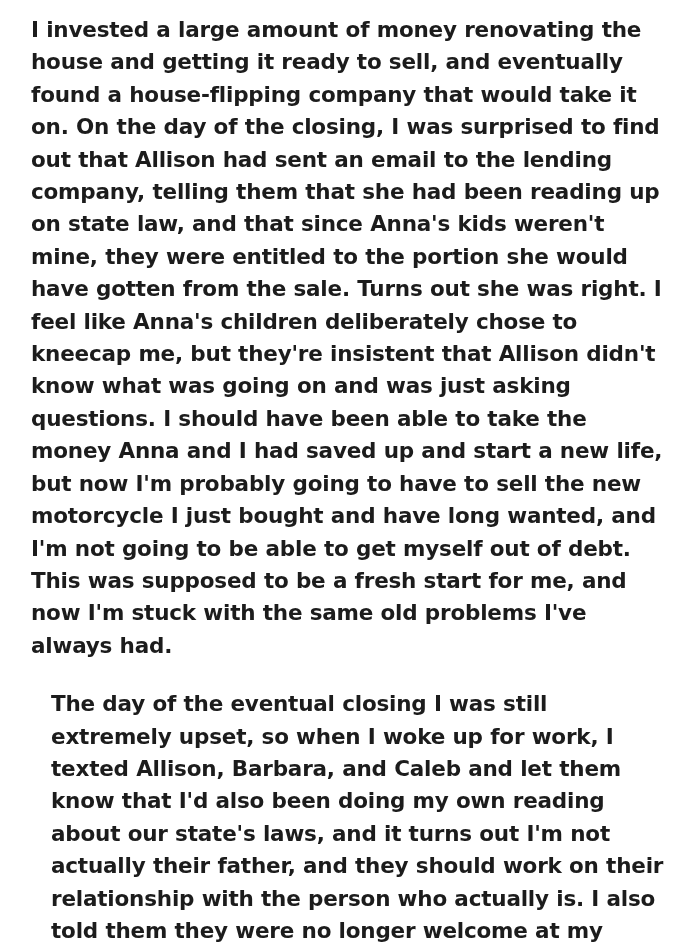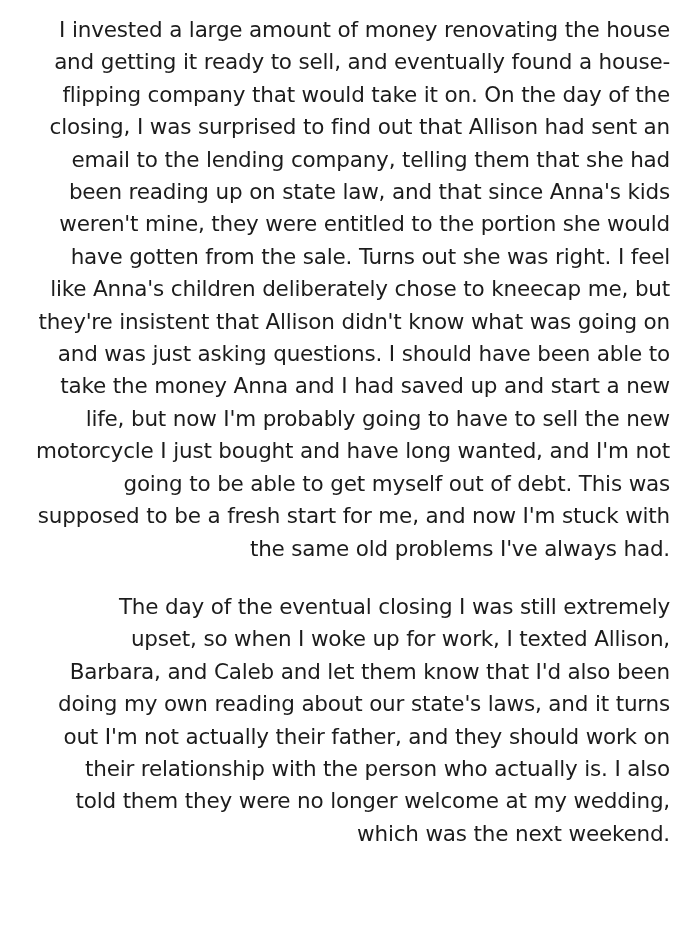--- a/index.html
+++ b/index.html
@@ -20,22 +20,23 @@
     box-sizing: border-box;
     padding: 14px 30px 0 31px;
     background: #ffffff;
   }
   .para {
     margin: 0 0 26px 0;
     font-size: 21.5px;
     line-height: 32.4px;
     letter-spacing: -0.2px;
     color: #1c1c1c;
-    text-align: right;
+    text-align: left;
     word-spacing: 0.1px;
+    font-weight: bold;
   }
   .para:last-child {
     margin-bottom: 0;
     margin-left: 20px;
   }
 </style>
 </head>
 <body>
 
 <div class="page">

